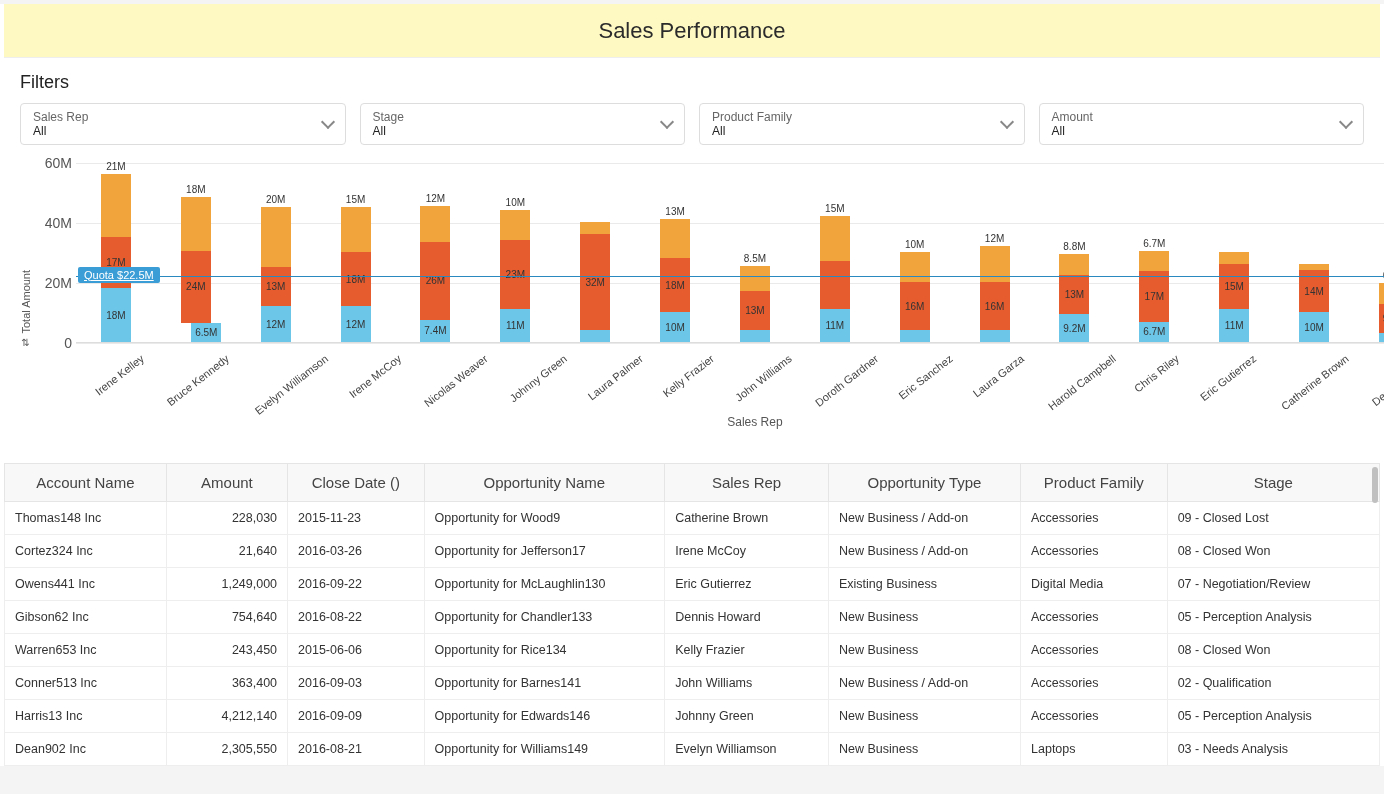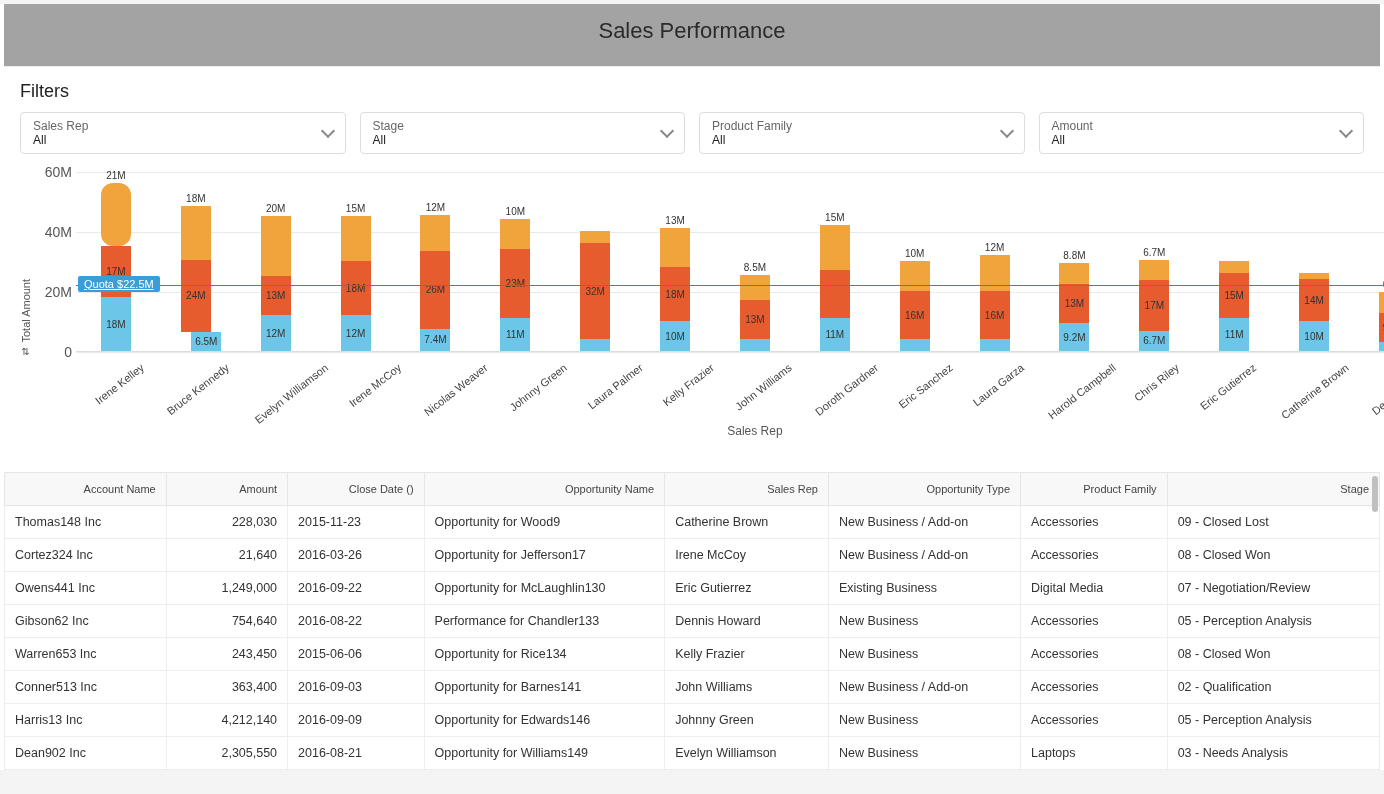--- a/index.html
+++ b/index.html
@@ -9,23 +9,23 @@
     color: #333;
     font-size: 13px;
   }
   .page {
     width: 1384px;
     margin: 0 auto;
     background: #fff;
   }
   .title-bar {
     text-align: center;
-    padding: 14px 0 22px;
+    padding: 14px 0 13px;
     border-bottom: 1px solid #eee;
-    background: #a3a3a3;
+    background: #fef9c3;
     margin: 4px 4px 0 4px;
   }
   .title-bar h1 {
     font-size: 22px;
     font-weight: 400;
     color: #2b2b2b;
   }
   .filters-block {
     padding: 10px 16px 8px;
     background: #fff;
@@ -188,23 +188,23 @@
     margin: 0 4px 4px;
     background: #fff;
     position: relative;
   }
   table.data-table {
     width: 100%;
     border-collapse: collapse;
     table-layout: fixed;
   }
   .data-table th {
-    text-align: right;
+    text-align: center;
     font-weight: 400;
-    font-size: 11px;
+    font-size: 15px;
     color: #444;
     padding: 10px 10px;
     border: 1px solid #e5e5e5;
     background: #f8f8f8;
   }
   .data-table td {
     font-size: 12.5px;
     color: #333;
     padding: 9px 10px;
     border: 1px solid #eee;
@@ -277,21 +277,21 @@
               <div class="ytick" style="top: 180px;">0</div>
               <div class="gridline" style="top: 120px;"></div>
               <div class="ytick" style="top: 120px;">20M</div>
               <div class="gridline" style="top: 60px;"></div>
               <div class="ytick" style="top: 60px;">40M</div>
               <div class="gridline" style="top: 0px;"></div>
               <div class="ytick" style="top: 0px;">60M</div>
               <div class="quota-line" style="top: 112.5px;"></div>
               <div class="quota-badge" style="top: 103.5px; left: 2px; text-decoration: underline;">Quota $22.5M</div>
               <div class="bar-col">
-                <div class="seg addon" style="height: 63px; border-radius: 12px;">
+                <div class="seg addon" style="height: 63px;">
                   <span class="seg-label" style="top: -13px;">21M</span>
                 </div>
                 <div class="seg newb" style="height: 51px;">
                   <span class="seg-label">17M</span>
                 </div>
                 <div class="seg exist" style="height: 54px;">
                   <span class="seg-label">18M</span>
                 </div>
               </div>
               <div class="bar-col">
@@ -533,21 +533,21 @@
             <td>Opportunity for McLaughlin130</td>
             <td>Eric Gutierrez</td>
             <td>Existing Business</td>
             <td>Digital Media</td>
             <td>07 - Negotiation/Review</td>
           </tr>
           <tr>
             <td>Gibson62 Inc</td>
             <td class="num">754,640</td>
             <td>2016-08-22</td>
-            <td>Performance for Chandler133</td>
+            <td>Opportunity for Chandler133</td>
             <td>Dennis Howard</td>
             <td>New Business</td>
             <td>Accessories</td>
             <td>05 - Perception Analysis</td>
           </tr>
           <tr>
             <td>Warren653 Inc</td>
             <td class="num">243,450</td>
             <td>2015-06-06</td>
             <td>Opportunity for Rice134</td>

